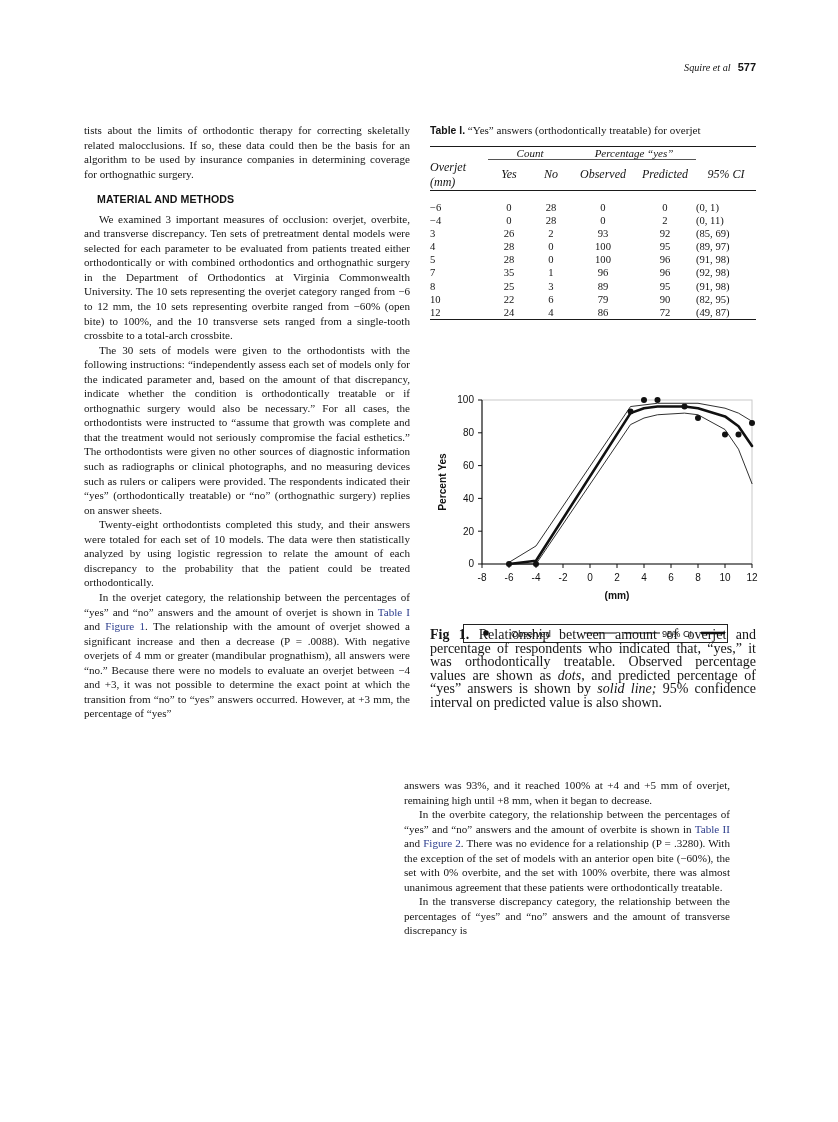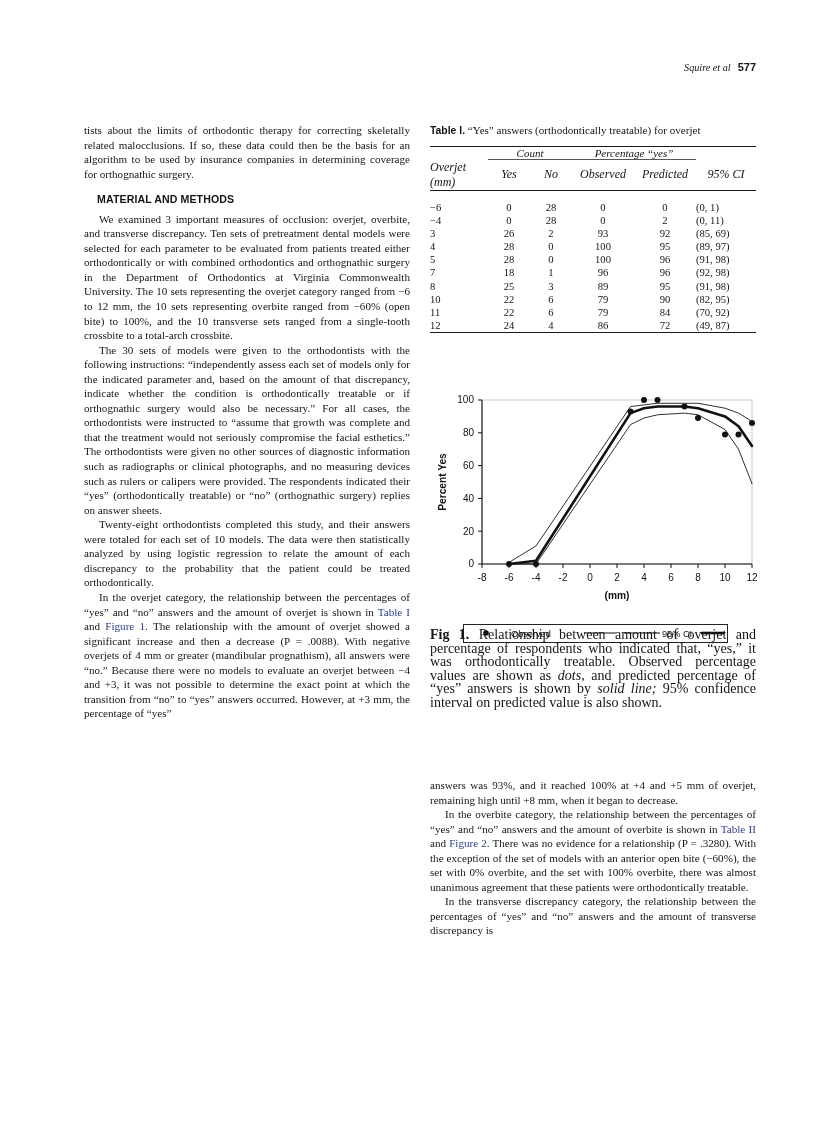--- a/index.html
+++ b/index.html
@@ -18,21 +18,21 @@
   .runhead .left { float:left; font-style:italic; font-size:10.2px; line-height:14.5px; color:#1a1a1a; }
   .runhead .right { float:right; text-align:right; font-size:10.2px; line-height:14.5px; }
   .runhead .jtitle { font-style:italic; }
   .runhead .authors { font-style:italic; }
   .runhead .pageno { font-family:"Liberation Sans", sans-serif; font-weight:bold; font-style:normal; font-size:11px; margin-left:7px; }
   .clear { clear:both; }
 
   
   .col { position:absolute; width:326px; font-size:11.1px; line-height:14.55px; text-align:justify; }
   .col-left  { left:84px;  top:123px; }
-  .col-right { left:430px; top:778px; }
+  .col-right { left:404px; top:778px; }
 
   .col p { margin:0; text-indent:15px; }
   .col p.noindent { text-indent:0; }
   .sec-head {
     font-family:"Liberation Sans", sans-serif;
     font-weight:bold;
     font-size:10.6px;
     margin:11px 0 5px 13px;
     letter-spacing:.1px;
   }
@@ -178,49 +178,41 @@
           <tr class="body">
             <td class="leadcell">5</td>
             <td class="num">28</td>
             <td class="num">0</td>
             <td class="num">100</td>
             <td class="num">96</td>
             <td class="ci">(91, 98)</td>
           </tr>
           <tr class="body">
             <td class="leadcell">7</td>
-            <td class="num">18</td>
+            <td class="num">35</td>
             <td class="num">1</td>
             <td class="num">96</td>
             <td class="num">96</td>
             <td class="ci">(92, 98)</td>
           </tr>
           <tr class="body">
             <td class="leadcell">8</td>
             <td class="num">25</td>
             <td class="num">3</td>
             <td class="num">89</td>
             <td class="num">95</td>
             <td class="ci">(91, 98)</td>
           </tr>
           <tr class="body">
             <td class="leadcell">10</td>
             <td class="num">22</td>
             <td class="num">6</td>
             <td class="num">79</td>
             <td class="num">90</td>
             <td class="ci">(82, 95)</td>
-          </tr>
-          <tr class="body">
-            <td class="leadcell">11</td>
-            <td class="num">22</td>
-            <td class="num">6</td>
-            <td class="num">79</td>
-            <td class="num">84</td>
-            <td class="ci">(70, 92)</td>
           </tr>
           <tr class="body rule-bottom">
             <td class="leadcell">12</td>
             <td class="num">24</td>
             <td class="num">4</td>
             <td class="num">86</td>
             <td class="num">72</td>
             <td class="ci">(49, 87)</td>
           </tr>
         </tbody>

